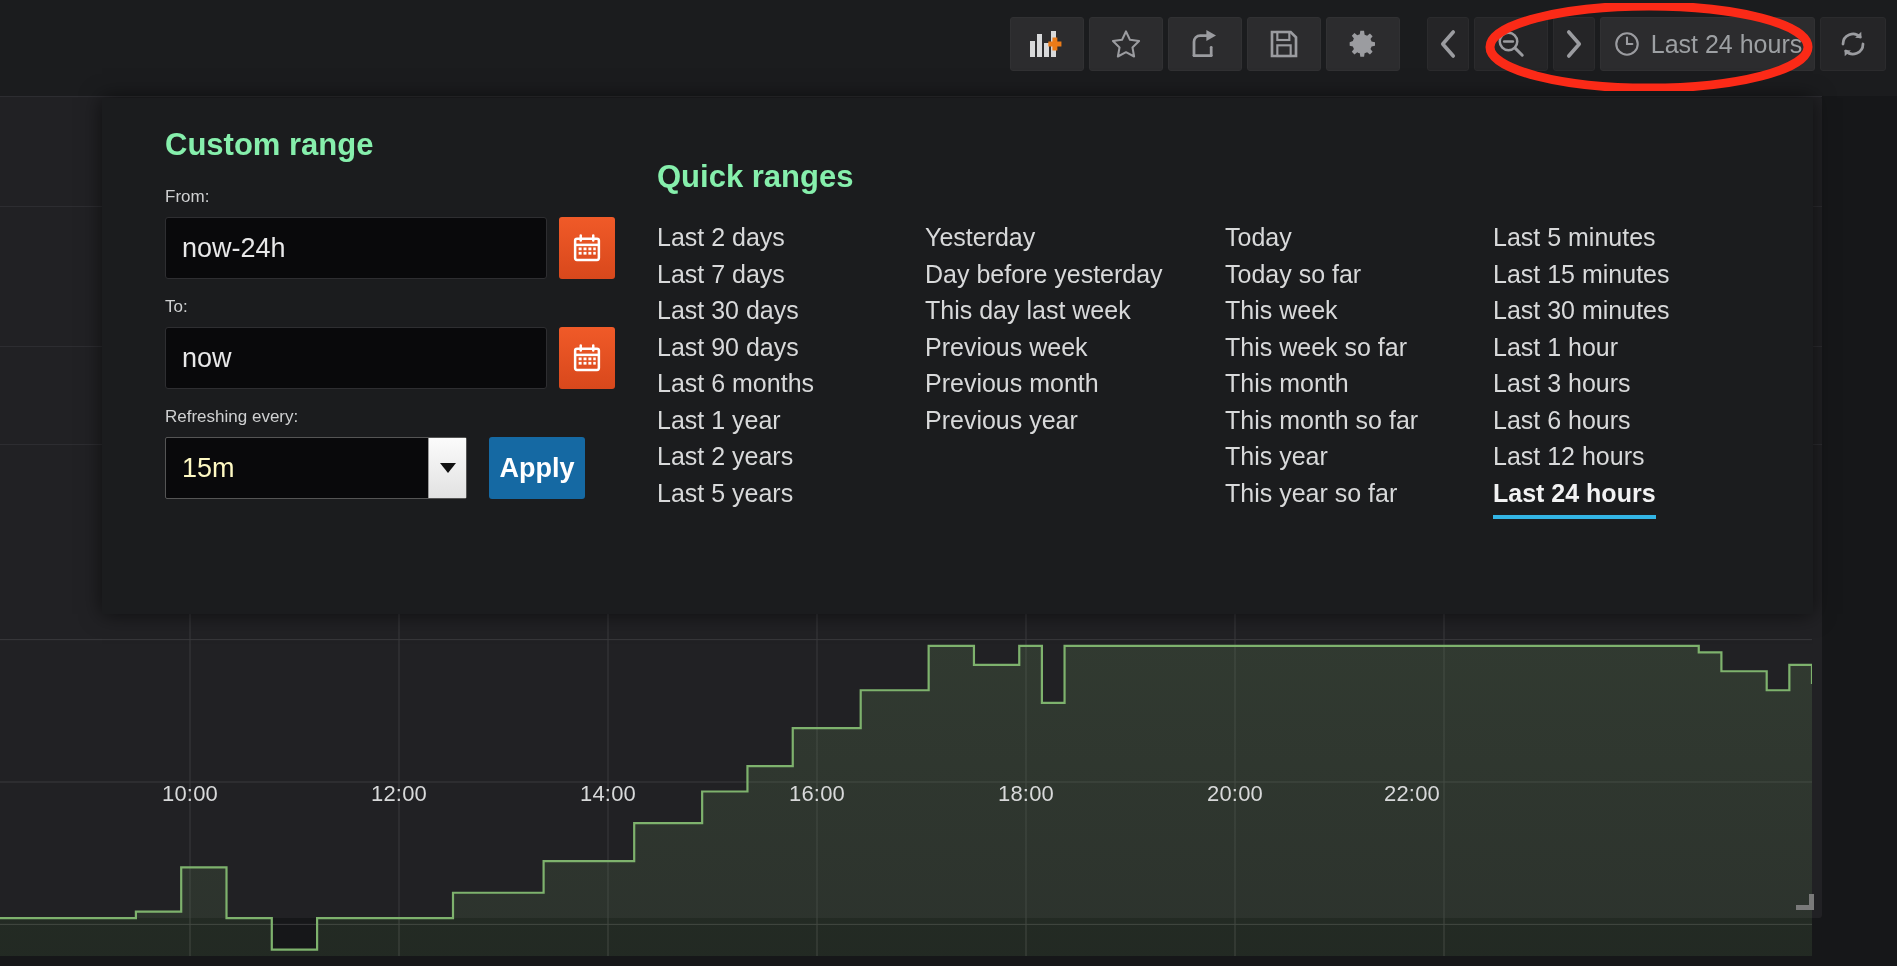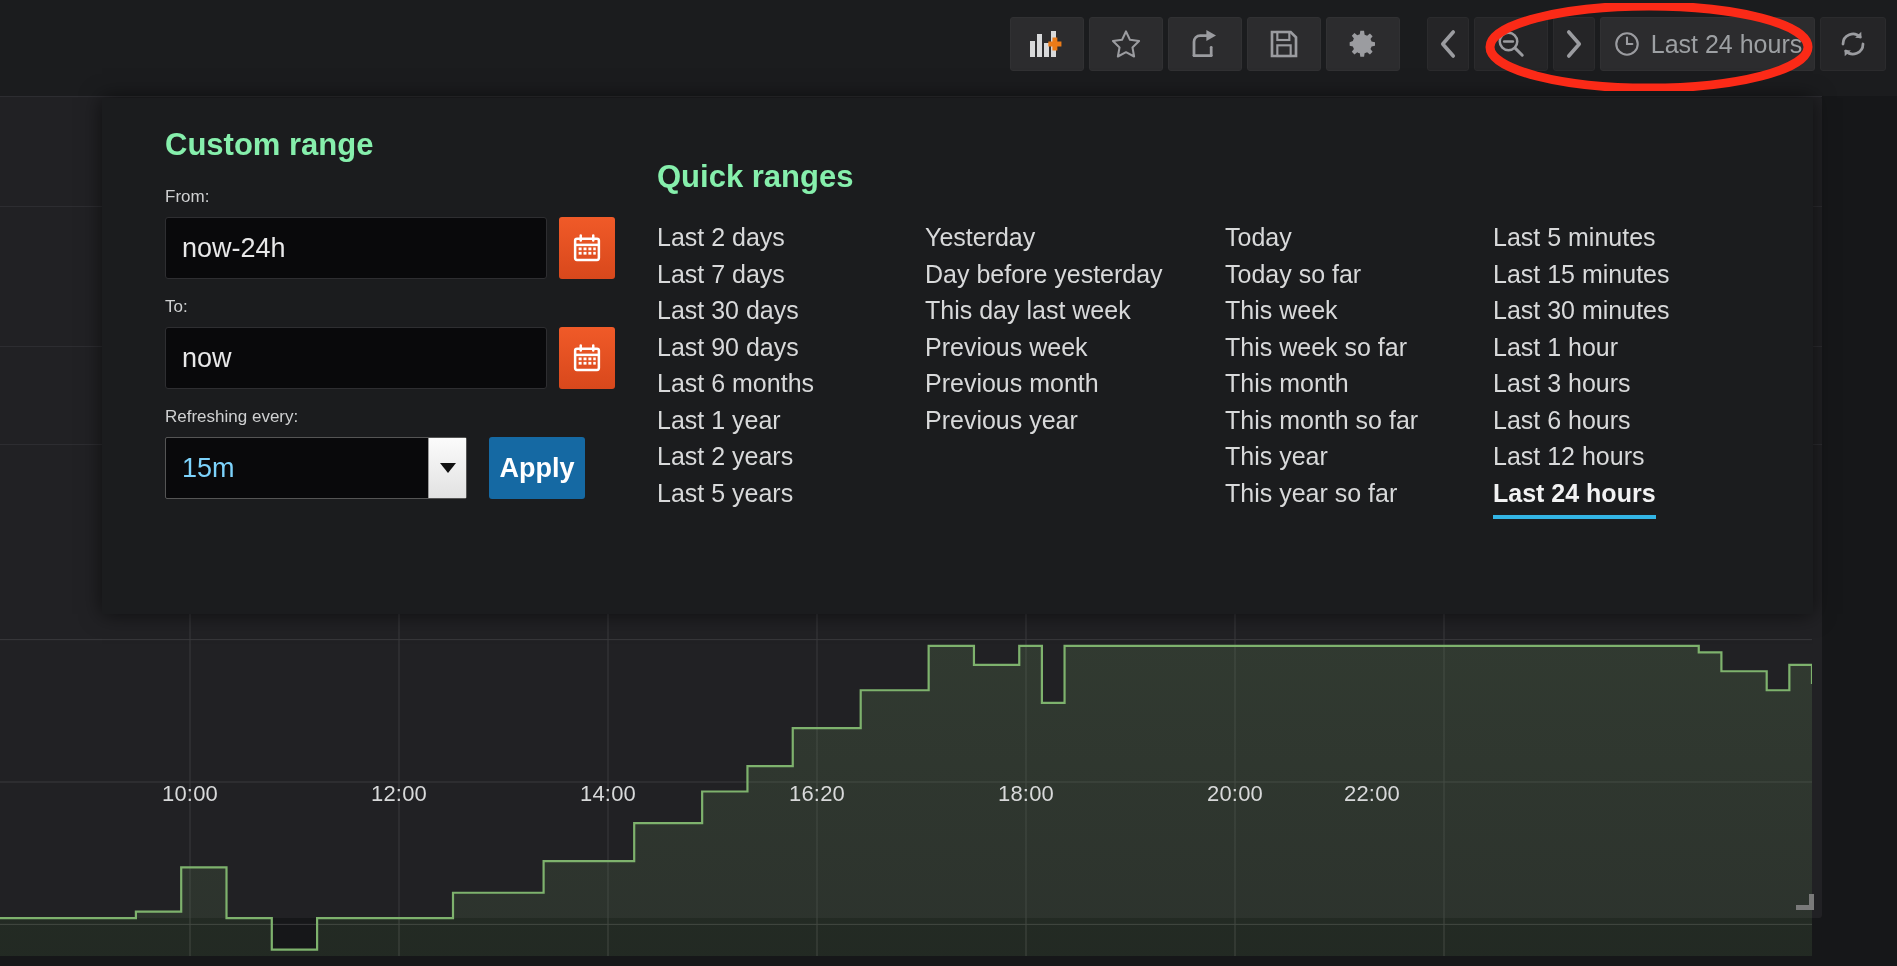--- a/index.html
+++ b/index.html
@@ -184,21 +184,21 @@
   }
   .select-wrap {
     position: relative;
     width: 302px; height: 62px;
   }
   .sel {
     width: 100%; height: 100%;
     background: #09090b;
     border: 1px solid #555;
     border-radius: 2px;
-    color: #7dd3fc;
+    color: #fef9c3;
     font-size: 27px;
     font-family: "Liberation Sans", sans-serif;
     padding: 0 46px 0 16px;
     appearance: none;
     -webkit-appearance: none;
     outline: none;
     cursor: pointer;
   }
   .sel-arrow {
     position: absolute;
@@ -298,24 +298,24 @@
           <line x1="1444" y1="0" x2="1444" y2="360" stroke="#3a3a3d" stroke-width="1"></line>
           <path d="M0 322.0363636363636 L22.650000000000002 322.0363636363636 L22.650000000000002 322.0363636363636 L45.300000000000004 322.0363636363636 L45.300000000000004 322.0363636363636 L67.95 322.0363636363636 L67.95 322.0363636363636 L90.60000000000001 322.0363636363636 L90.60000000000001 322.0363636363636 L113.25 322.0363636363636 L113.25 322.0363636363636 L135.9 322.0363636363636 L135.9 315.70909090909095 L158.54999999999998 315.70909090909095 L158.54999999999998 315.70909090909095 L181.20000000000002 315.70909090909095 L181.20000000000002 271.41818181818184 L203.85 271.41818181818184 L203.85 271.41818181818184 L226.5 271.41818181818184 L226.5 322.0363636363636 L249.15000000000003 322.0363636363636 L249.15000000000003 322.0363636363636 L271.8 322.0363636363636 L271.8 353.6727272727273 L294.45 353.6727272727273 L294.45 353.6727272727273 L317.09999999999997 353.6727272727273 L317.09999999999997 322.0363636363636 L339.75 322.0363636363636 L339.75 322.0363636363636 L362.40000000000003 322.0363636363636 L362.40000000000003 322.0363636363636 L385.05 322.0363636363636 L385.05 322.0363636363636 L407.7 322.0363636363636 L407.7 322.0363636363636 L430.34999999999997 322.0363636363636 L430.34999999999997 322.0363636363636 L453 322.0363636363636 L453 296.7272727272727 L475.65000000000003 296.7272727272727 L475.65000000000003 296.7272727272727 L498.30000000000007 296.7272727272727 L498.30000000000007 296.7272727272727 L520.9499999999999 296.7272727272727 L520.9499999999999 296.7272727272727 L543.6 296.7272727272727 L543.6 265.0909090909091 L566.25 265.0909090909091 L566.25 265.0909090909091 L588.9 265.0909090909091 L588.9 265.0909090909091 L611.5500000000001 265.0909090909091 L611.5500000000001 265.0909090909091 L634.1999999999999 265.0909090909091 L634.1999999999999 227.12727272727273 L656.85 227.12727272727273 L656.85 227.12727272727273 L679.5 227.12727272727273 L679.5 227.12727272727273 L702.15 227.12727272727273 L702.15 195.4909090909091 L724.8000000000001 195.4909090909091 L724.8000000000001 195.4909090909091 L747.4499999999999 195.4909090909091 L747.4499999999999 170.1818181818182 L770.1 170.1818181818182 L770.1 170.1818181818182 L792.75 170.1818181818182 L792.75 132.21818181818182 L815.4 132.21818181818182 L815.4 132.21818181818182 L838.0500000000001 132.21818181818182 L838.0500000000001 132.21818181818182 L860.6999999999999 132.21818181818182 L860.6999999999999 94.25454545454545 L883.35 94.25454545454545 L883.35 94.25454545454545 L906 94.25454545454545 L906 94.25454545454545 L928.6499999999999 94.25454545454545 L928.6499999999999 49.963636363636375 L951.3000000000001 49.963636363636375 L951.3000000000001 49.963636363636375 L973.9499999999999 49.963636363636375 L973.9499999999999 68.94545454545457 L996.6000000000001 68.94545454545457 L996.6000000000001 68.94545454545457 L1019.25 68.94545454545457 L1019.25 49.963636363636375 L1041.8999999999999 49.963636363636375 L1041.8999999999999 106.9090909090909 L1064.55 106.9090909090909 L1064.55 49.963636363636375 L1087.2 49.963636363636375 L1087.2 49.963636363636375 L1109.8500000000001 49.963636363636375 L1109.8500000000001 49.963636363636375 L1132.5 49.963636363636375 L1132.5 49.963636363636375 L1155.1499999999999 49.963636363636375 L1155.1499999999999 49.963636363636375 L1177.8 49.963636363636375 L1177.8 49.963636363636375 L1200.45 49.963636363636375 L1200.45 49.963636363636375 L1223.1000000000001 49.963636363636375 L1223.1000000000001 49.963636363636375 L1245.75 49.963636363636375 L1245.75 49.963636363636375 L1268.3999999999999 49.963636363636375 L1268.3999999999999 49.963636363636375 L1291.05 49.963636363636375 L1291.05 49.963636363636375 L1313.7 49.963636363636375 L1313.7 49.963636363636375 L1336.3500000000001 49.963636363636375 L1336.3500000000001 49.963636363636375 L1359 49.963636363636375 L1359 49.963636363636375 L1381.6499999999999 49.963636363636375 L1381.6499999999999 49.963636363636375 L1404.3 49.963636363636375 L1404.3 49.963636363636375 L1426.95 49.963636363636375 L1426.95 49.963636363636375 L1449.6000000000001 49.963636363636375 L1449.6000000000001 49.963636363636375 L1472.25 49.963636363636375 L1472.25 49.963636363636375 L1494.8999999999999 49.963636363636375 L1494.8999999999999 49.963636363636375 L1517.55 49.963636363636375 L1517.55 49.963636363636375 L1540.2 49.963636363636375 L1540.2 49.963636363636375 L1562.8500000000001 49.963636363636375 L1562.8500000000001 49.963636363636375 L1585.5 49.963636363636375 L1585.5 49.963636363636375 L1608.1499999999999 49.963636363636375 L1608.1499999999999 49.963636363636375 L1630.8 49.963636363636375 L1630.8 49.963636363636375 L1653.45 49.963636363636375 L1653.45 49.963636363636375 L1676.1000000000001 49.963636363636375 L1676.1000000000001 49.963636363636375 L1698.75 49.963636363636375 L1698.75 56.2909090909091 L1721.3999999999999 56.2909090909091 L1721.3999999999999 75.27272727272725 L1744.05 75.27272727272725 L1744.05 75.27272727272725 L1766.7 75.27272727272725 L1766.7 94.25454545454545 L1789.3500000000001 94.25454545454545 L1789.3500000000001 68.94545454545457 L1812 68.94545454545457 L1812 87.92727272727271 L1812 360 L0 360 Z" fill="url(#gfill)" stroke="none"></path>
           <path d="M0 322.0363636363636 L22.650000000000002 322.0363636363636 L22.650000000000002 322.0363636363636 L45.300000000000004 322.0363636363636 L45.300000000000004 322.0363636363636 L67.95 322.0363636363636 L67.95 322.0363636363636 L90.60000000000001 322.0363636363636 L90.60000000000001 322.0363636363636 L113.25 322.0363636363636 L113.25 322.0363636363636 L135.9 322.0363636363636 L135.9 315.70909090909095 L158.54999999999998 315.70909090909095 L158.54999999999998 315.70909090909095 L181.20000000000002 315.70909090909095 L181.20000000000002 271.41818181818184 L203.85 271.41818181818184 L203.85 271.41818181818184 L226.5 271.41818181818184 L226.5 322.0363636363636 L249.15000000000003 322.0363636363636 L249.15000000000003 322.0363636363636 L271.8 322.0363636363636 L271.8 353.6727272727273 L294.45 353.6727272727273 L294.45 353.6727272727273 L317.09999999999997 353.6727272727273 L317.09999999999997 322.0363636363636 L339.75 322.0363636363636 L339.75 322.0363636363636 L362.40000000000003 322.0363636363636 L362.40000000000003 322.0363636363636 L385.05 322.0363636363636 L385.05 322.0363636363636 L407.7 322.0363636363636 L407.7 322.0363636363636 L430.34999999999997 322.0363636363636 L430.34999999999997 322.0363636363636 L453 322.0363636363636 L453 296.7272727272727 L475.65000000000003 296.7272727272727 L475.65000000000003 296.7272727272727 L498.30000000000007 296.7272727272727 L498.30000000000007 296.7272727272727 L520.9499999999999 296.7272727272727 L520.9499999999999 296.7272727272727 L543.6 296.7272727272727 L543.6 265.0909090909091 L566.25 265.0909090909091 L566.25 265.0909090909091 L588.9 265.0909090909091 L588.9 265.0909090909091 L611.5500000000001 265.0909090909091 L611.5500000000001 265.0909090909091 L634.1999999999999 265.0909090909091 L634.1999999999999 227.12727272727273 L656.85 227.12727272727273 L656.85 227.12727272727273 L679.5 227.12727272727273 L679.5 227.12727272727273 L702.15 227.12727272727273 L702.15 195.4909090909091 L724.8000000000001 195.4909090909091 L724.8000000000001 195.4909090909091 L747.4499999999999 195.4909090909091 L747.4499999999999 170.1818181818182 L770.1 170.1818181818182 L770.1 170.1818181818182 L792.75 170.1818181818182 L792.75 132.21818181818182 L815.4 132.21818181818182 L815.4 132.21818181818182 L838.0500000000001 132.21818181818182 L838.0500000000001 132.21818181818182 L860.6999999999999 132.21818181818182 L860.6999999999999 94.25454545454545 L883.35 94.25454545454545 L883.35 94.25454545454545 L906 94.25454545454545 L906 94.25454545454545 L928.6499999999999 94.25454545454545 L928.6499999999999 49.963636363636375 L951.3000000000001 49.963636363636375 L951.3000000000001 49.963636363636375 L973.9499999999999 49.963636363636375 L973.9499999999999 68.94545454545457 L996.6000000000001 68.94545454545457 L996.6000000000001 68.94545454545457 L1019.25 68.94545454545457 L1019.25 49.963636363636375 L1041.8999999999999 49.963636363636375 L1041.8999999999999 106.9090909090909 L1064.55 106.9090909090909 L1064.55 49.963636363636375 L1087.2 49.963636363636375 L1087.2 49.963636363636375 L1109.8500000000001 49.963636363636375 L1109.8500000000001 49.963636363636375 L1132.5 49.963636363636375 L1132.5 49.963636363636375 L1155.1499999999999 49.963636363636375 L1155.1499999999999 49.963636363636375 L1177.8 49.963636363636375 L1177.8 49.963636363636375 L1200.45 49.963636363636375 L1200.45 49.963636363636375 L1223.1000000000001 49.963636363636375 L1223.1000000000001 49.963636363636375 L1245.75 49.963636363636375 L1245.75 49.963636363636375 L1268.3999999999999 49.963636363636375 L1268.3999999999999 49.963636363636375 L1291.05 49.963636363636375 L1291.05 49.963636363636375 L1313.7 49.963636363636375 L1313.7 49.963636363636375 L1336.3500000000001 49.963636363636375 L1336.3500000000001 49.963636363636375 L1359 49.963636363636375 L1359 49.963636363636375 L1381.6499999999999 49.963636363636375 L1381.6499999999999 49.963636363636375 L1404.3 49.963636363636375 L1404.3 49.963636363636375 L1426.95 49.963636363636375 L1426.95 49.963636363636375 L1449.6000000000001 49.963636363636375 L1449.6000000000001 49.963636363636375 L1472.25 49.963636363636375 L1472.25 49.963636363636375 L1494.8999999999999 49.963636363636375 L1494.8999999999999 49.963636363636375 L1517.55 49.963636363636375 L1517.55 49.963636363636375 L1540.2 49.963636363636375 L1540.2 49.963636363636375 L1562.8500000000001 49.963636363636375 L1562.8500000000001 49.963636363636375 L1585.5 49.963636363636375 L1585.5 49.963636363636375 L1608.1499999999999 49.963636363636375 L1608.1499999999999 49.963636363636375 L1630.8 49.963636363636375 L1630.8 49.963636363636375 L1653.45 49.963636363636375 L1653.45 49.963636363636375 L1676.1000000000001 49.963636363636375 L1676.1000000000001 49.963636363636375 L1698.75 49.963636363636375 L1698.75 56.2909090909091 L1721.3999999999999 56.2909090909091 L1721.3999999999999 75.27272727272725 L1744.05 75.27272727272725 L1744.05 75.27272727272725 L1766.7 75.27272727272725 L1766.7 94.25454545454545 L1789.3500000000001 94.25454545454545 L1789.3500000000001 68.94545454545457 L1812 68.94545454545457 L1812 87.92727272727271" fill="none" stroke="#7eb26d" stroke-width="2.2"></path>
         </svg>
     </div>
 
     <div class="xaxis-labels" id="xaxis-labels">
         <span class="xtick" style="left: 190px;">10:00</span>
         <span class="xtick" style="left: 399px;">12:00</span>
         <span class="xtick" style="left: 608px;">14:00</span>
-        <span class="xtick" style="left: 817px;">16:20</span>
+        <span class="xtick" style="left: 817px;">16:00</span>
         <span class="xtick" style="left: 1026px; text-align: right;">18:00</span>
         <span class="xtick" style="left: 1235px;">20:00</span>
-        <span class="xtick" style="left: 1372px;">22:00</span>
+        <span class="xtick" style="left: 1412px;">22:00</span>
       </div>
 
     <div class="resize-handle"></div>
   </div>
 
   <div class="toolbar">
 
     <div class="tb-btn">
       <svg class="tb-ico" width="36" height="30" viewBox="0 0 36 30">
         <rect x="1" y="12" width="5" height="16" fill="#d8d9da"></rect>

